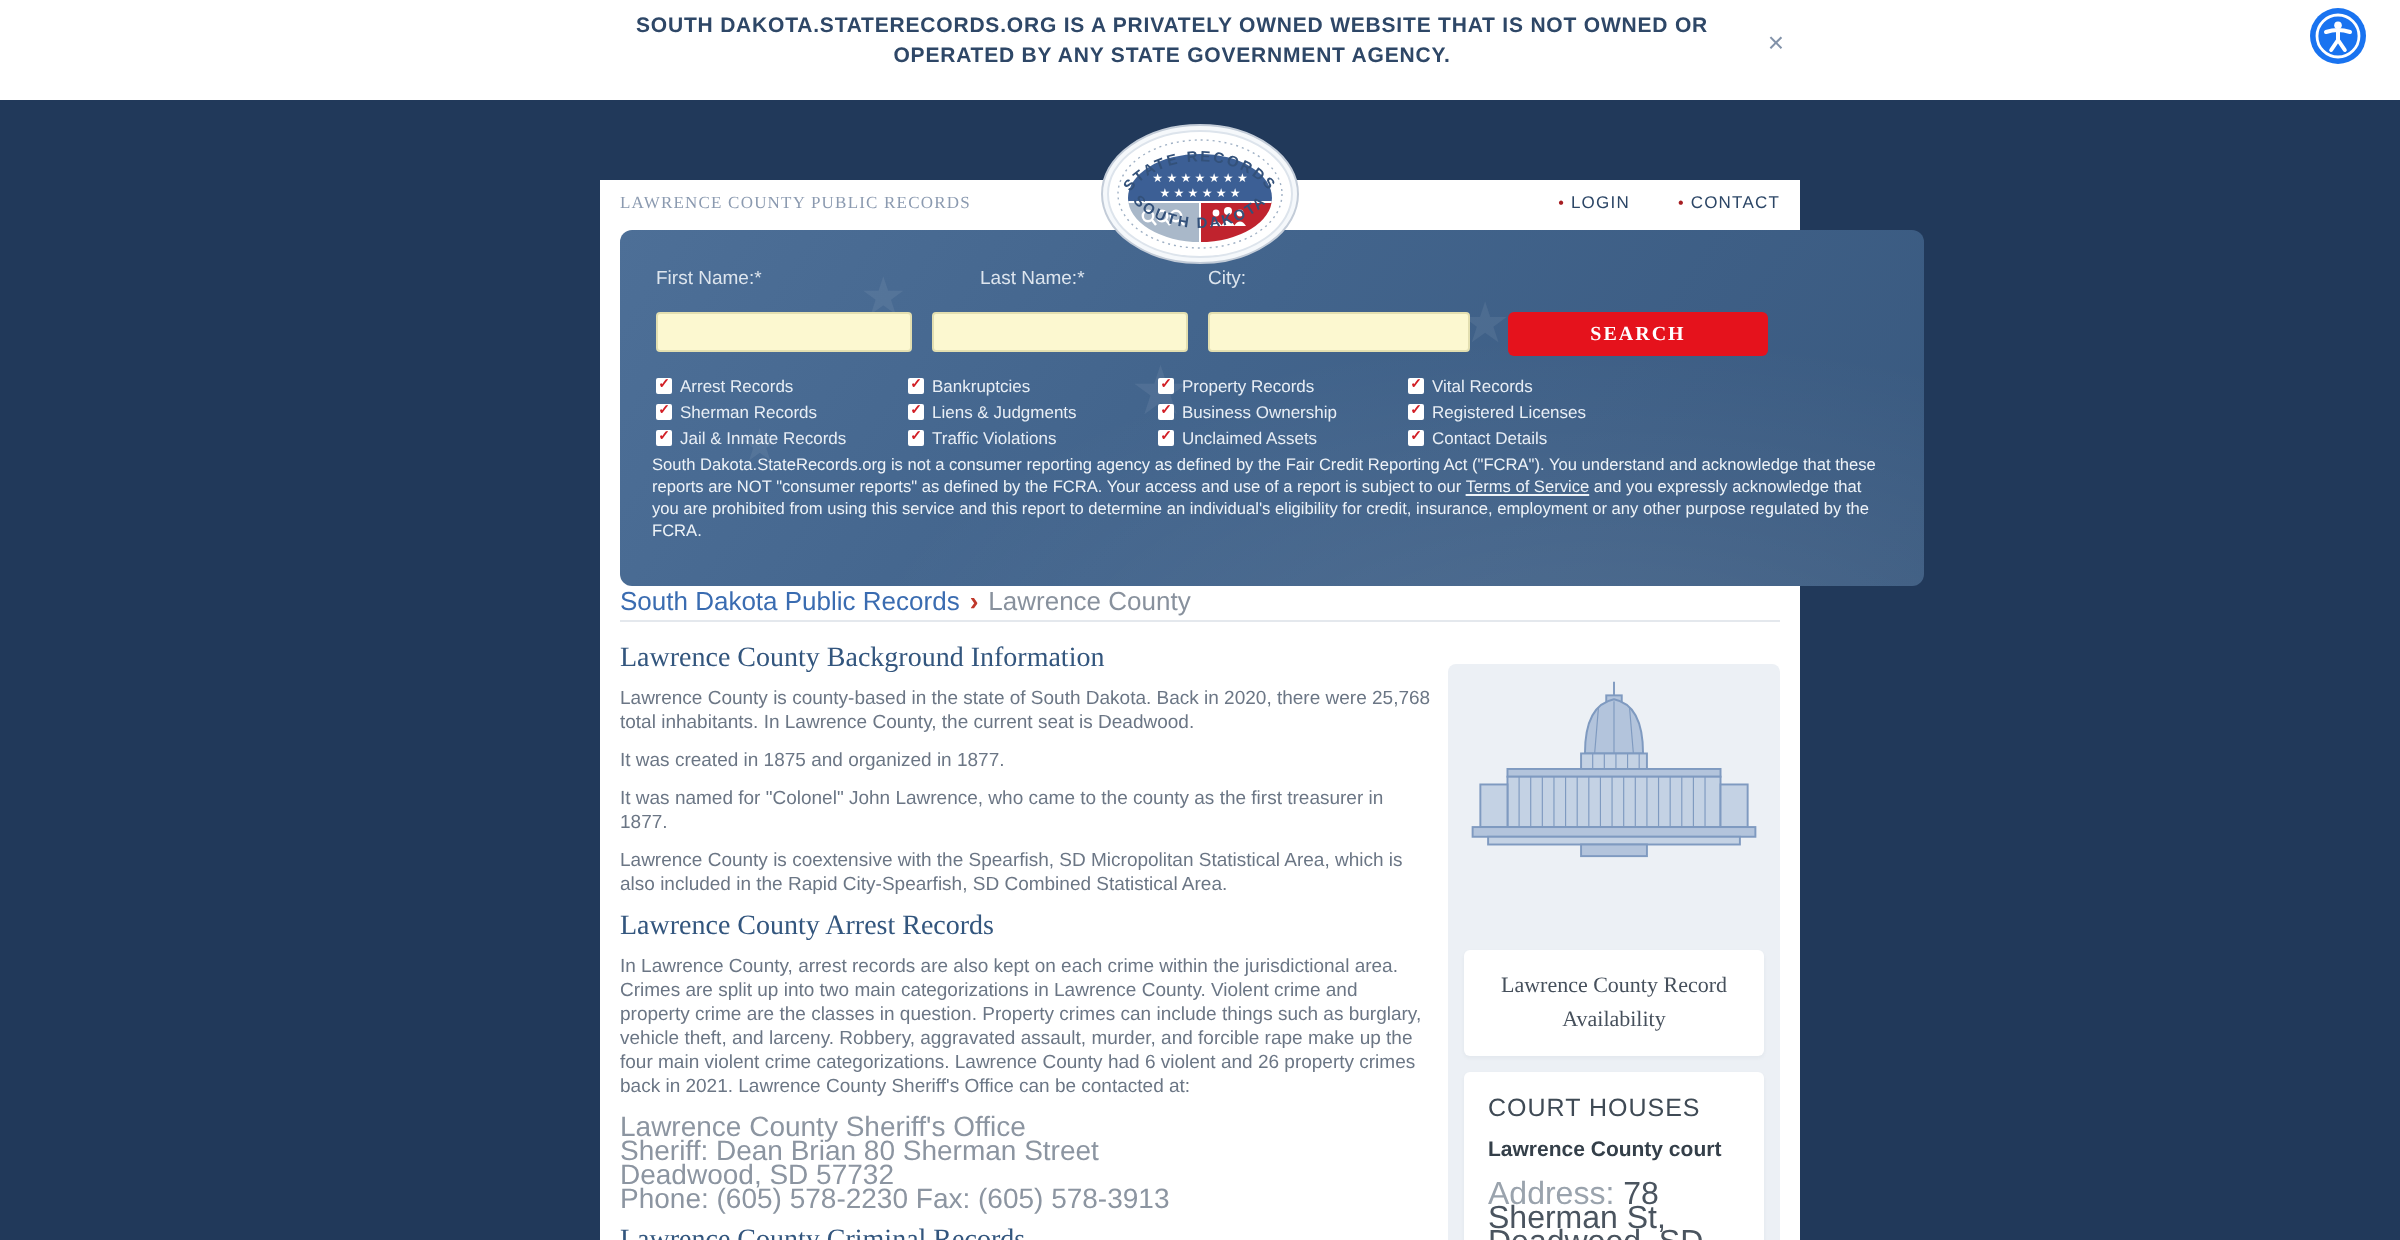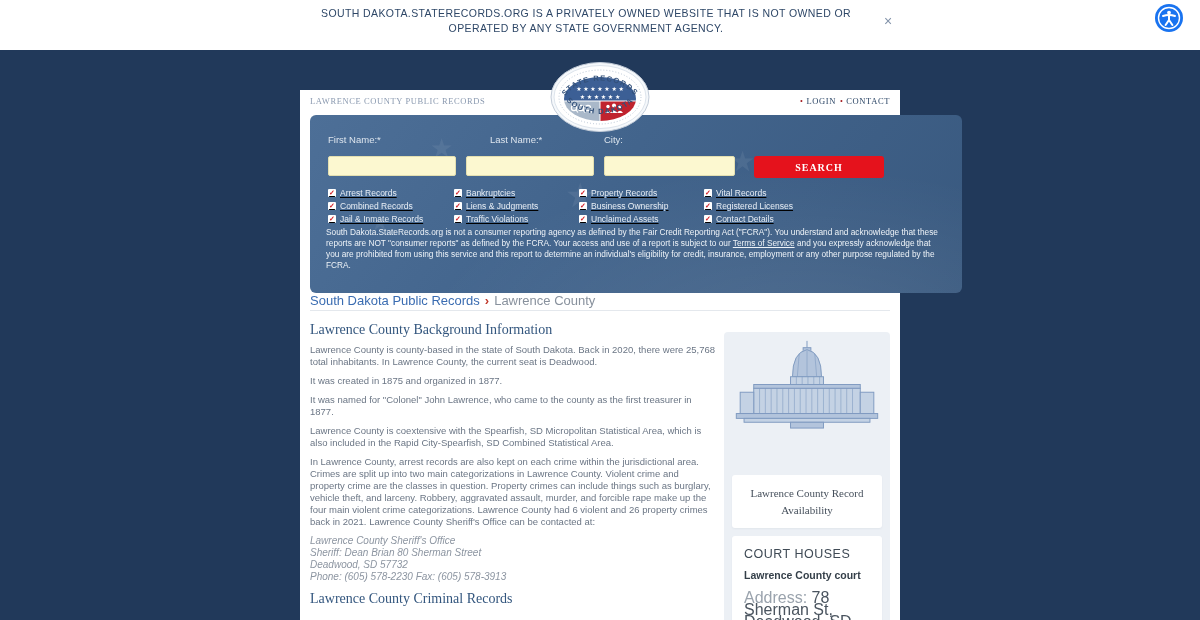--- a/index.html
+++ b/index.html
@@ -2,53 +2,53 @@
 <html><head>
 <meta charset="utf-8">
 <style>
   html,body{margin:0;padding:0;}
   body{font-family:"Liberation Sans", sans-serif;}
   .page{position:relative;width:1200px;height:620px;background:#fff;overflow:hidden;}
 
   
   .banner{position:absolute;left:0;top:0;width:1200px;height:50px;background:#fff;}
   .banner-text{position:absolute;left:290px;top:6px;width:592px;text-align:center;
-    font-size:10.5px;font-weight:normal;letter-spacing:.4px;color:#2e4767;line-height:15px;}
+    font-size:10.5px;font-weight:bold;letter-spacing:.4px;color:#2e4767;line-height:15px;}
   .banner-close{position:absolute;left:880px;top:13px;width:16px;height:16px;
     color:#8292a9;font-size:14px;line-height:16px;text-align:center;cursor:pointer;}
   .a11y{position:absolute;left:1154px;top:3px;width:30px;height:30px;cursor:pointer;}
 
   
   .navy{position:absolute;left:0;top:50px;width:1200px;height:570px;background:#21395a;}
 
   
   .card{position:absolute;left:300px;top:90px;width:600px;height:530px;background:#ffffff;}
   .card-title{position:absolute;left:10px;top:6px;font-family:"Liberation Serif",serif;
     font-size:8.5px;letter-spacing:.6px;color:#8b9ab0;}
-  .card-nav{position:absolute;right:10px;top:6px;font-family:Liberation Serif, serif;
-    font-size:8.5px;letter-spacing:.6px;color:#2c4666;display:flex;gap:4px;}
+  .card-nav{position:absolute;right:10px;top:6px;font-family:Liberation Sans, sans-serif;
+    font-size:8.5px;letter-spacing:.6px;color:#2c4666;display:flex;gap:24px;}
   .card-nav .nav-item{cursor:pointer;}
   .card-nav .bullet{color:#a61e22;margin-right:3px;font-size:8px;}
 
   
   .logo{position:absolute;left:250px;top:-28px;width:100px;height:70px;z-index:6;}
 
   
   .panel{position:absolute;left:10px;top:25px;width:652px;height:178px;border-radius:6px;
     background:linear-gradient(125deg,#4d6f97 0%,#42648c 45%,#39597f 100%);overflow:hidden;}
   .panel:after{content:"";position:absolute;inset:0;
     background:radial-gradient(ellipse at 75% 130%, rgba(255,255,255,0.10), transparent 55%);}
   .panel .star{position:absolute;color:rgba(255,255,255,0.07);z-index:0;}
   .f-label{position:absolute;top:19px;font-size:9.5px;color:#dde5ee;z-index:2;}
   .f-input{position:absolute;top:41px;width:128px;height:20px;background:#fcf8d0;
     border:1px solid #e3dfb0;border-radius:2px;z-index:2;font-size:10px;padding:0 4px;box-sizing:border-box;}
   .search-btn{position:absolute;left:444px;top:41px;width:130px;height:22px;background:#e5121c;
     border:none;border-radius:3px;color:#fff;font-size:10px;font-weight:bold;letter-spacing:1px;
     z-index:2;cursor:pointer;font-family:"Liberation Serif",serif;}
-  .cb-grid{position:absolute;left:18px;top:73px;right:10px;display:flex;z-index:2;text-decoration:underline;}
+  .cb-grid{position:absolute;left:18px;top:73px;right:10px;display:flex;z-index:2;}
   .cb-col{display:flex;flex-direction:column;gap:3px;}
   .cb-col1{width:126px;}.cb-col2{width:125px;}.cb-col3{width:125px;}.cb-col4{flex:1;}
   .cb-item{display:flex;align-items:center;gap:4px;cursor:pointer;}
   .cb-box{width:8px;height:8px;background:#fff;border-radius:1px;display:flex;
     align-items:center;justify-content:center;font-size:7px;font-weight:bold;color:#d21f26;line-height:8px;}
   .cb-label{font-size:8.5px;color:#e8eef5;}
   .panel-disclaimer{position:absolute;left:16px;right:16px;top:112px;text-align:left;
     font-size:8.3px;line-height:11px;color:#eef3f8;z-index:2;}
   .tos-link{text-decoration:underline;cursor:pointer;}
 
@@ -57,21 +57,21 @@
   .bc-home{color:#3a6cb1;cursor:pointer;}
   .bc-sep{color:#c0392b;margin:0 5px;font-weight:bold;}
   .bc-current{color:#88919d;}
   .divider{position:absolute;left:10px;top:220px;width:580px;height:1px;background:#e4e8ed;}
 
   
   .main{position:absolute;left:10px;top:232px;width:406px;}
   .main h1{font-family:"Liberation Serif",serif;font-weight:500;font-size:14px;color:#33567e;margin:0 0 6px;}
   .main h1.sect{margin-top:7px;}
   .main p{font-size:9.5px;line-height:12px;color:#6b7685;margin:0 0 7px;}
-  .contact-block{font-style:italic;color:#8c95a1;font-size:10px;line-height:12px;margin:3px 0 8px;}
+  .contact-block{color:#8c95a1;font-size:14px;line-height:12px;margin:3px 0 8px;}
 
   
   .sidebar{position:absolute;left:424px;top:242px;width:166px;height:378px;background:#ecf0f5;border-radius:4px;}
   .capitol{display:block;margin:6px auto 4px;}
   .white-card{background:#fff;border-radius:3px;margin:0 8px 8px;box-shadow:0 1px 2px rgba(30,50,80,0.05);}
   .avail{padding:10px 12px;text-align:center;font-family:"Liberation Serif",serif;
     font-size:11px;line-height:1.5;color:#46505c;margin-top:45px;}
   .court{padding:11px 12px 8px;}
   .side-h{font-size:12.5px;letter-spacing:.5px;color:#3f4a55;margin:0 0 8px;font-weight:400;}
   .court-name{font-size:10.5px;font-weight:bold;color:#343f49;margin:0 0 6px;}
@@ -170,21 +170,21 @@
       <button class="search-btn">SEARCH</button>
 
       <div class="cb-grid">
         <div class="cb-col cb-col1">
           <span class="cb-item">
               <span class="cb-box">✓</span>
               <span class="cb-label">Arrest Records</span>
             </span>
           <span class="cb-item">
               <span class="cb-box">✓</span>
-              <span class="cb-label">Combined Records</span>
+              <span class="cb-label">Sherman Records</span>
             </span>
           <span class="cb-item">
               <span class="cb-box">✓</span>
               <span class="cb-label">Jail &amp; Inmate Records</span>
             </span>
         </div>
         <div class="cb-col cb-col2">
           <span class="cb-item">
               <span class="cb-box">✓</span>
               <span class="cb-label">Bankruptcies</span>
@@ -237,20 +237,21 @@
       <span class="bc-current">Lawrence County</span>
     </div>
     <div class="divider"></div>
 
     <div class="main">
       <h1>Lawrence County Background Information</h1>
       <p>Lawrence County is county-based in the state of South Dakota. Back in 2020, there were 25,768 total inhabitants. In Lawrence County, the current seat is Deadwood.</p>
       <p>It was created in 1875 and organized in 1877.</p>
       <p>It was named for "Colonel" John Lawrence, who came to the county as the first treasurer in 1877.</p>
       <p>Lawrence County is coextensive with the Spearfish, SD Micropolitan Statistical Area, which is also included in the Rapid City-Spearfish, SD Combined Statistical Area.</p>
+      <h1 class="sect">Lawrence County Arrest Records</h1>
       <p>In Lawrence County, arrest records are also kept on each crime within the jurisdictional area. Crimes are split up into two main categorizations in Lawrence County. Violent crime and property crime are the classes in question. Property crimes can include things such as burglary, vehicle theft, and larceny. Robbery, aggravated assault, murder, and forcible rape make up the four main violent crime categorizations. Lawrence County had 6 violent and 26 property crimes back in 2021. Lawrence County Sheriff's Office can be contacted at:</p>
       <div class="contact-block">
         <div>Lawrence County Sheriff's Office</div>
         <div>Sheriff: Dean Brian 80 Sherman Street</div>
         <div>Deadwood, SD 57732</div>
         <div>Phone: (605) 578-2230 Fax: (605) 578-3913</div>
       </div>
       <h1 class="sect">Lawrence County Criminal Records</h1>
     </div>
 

